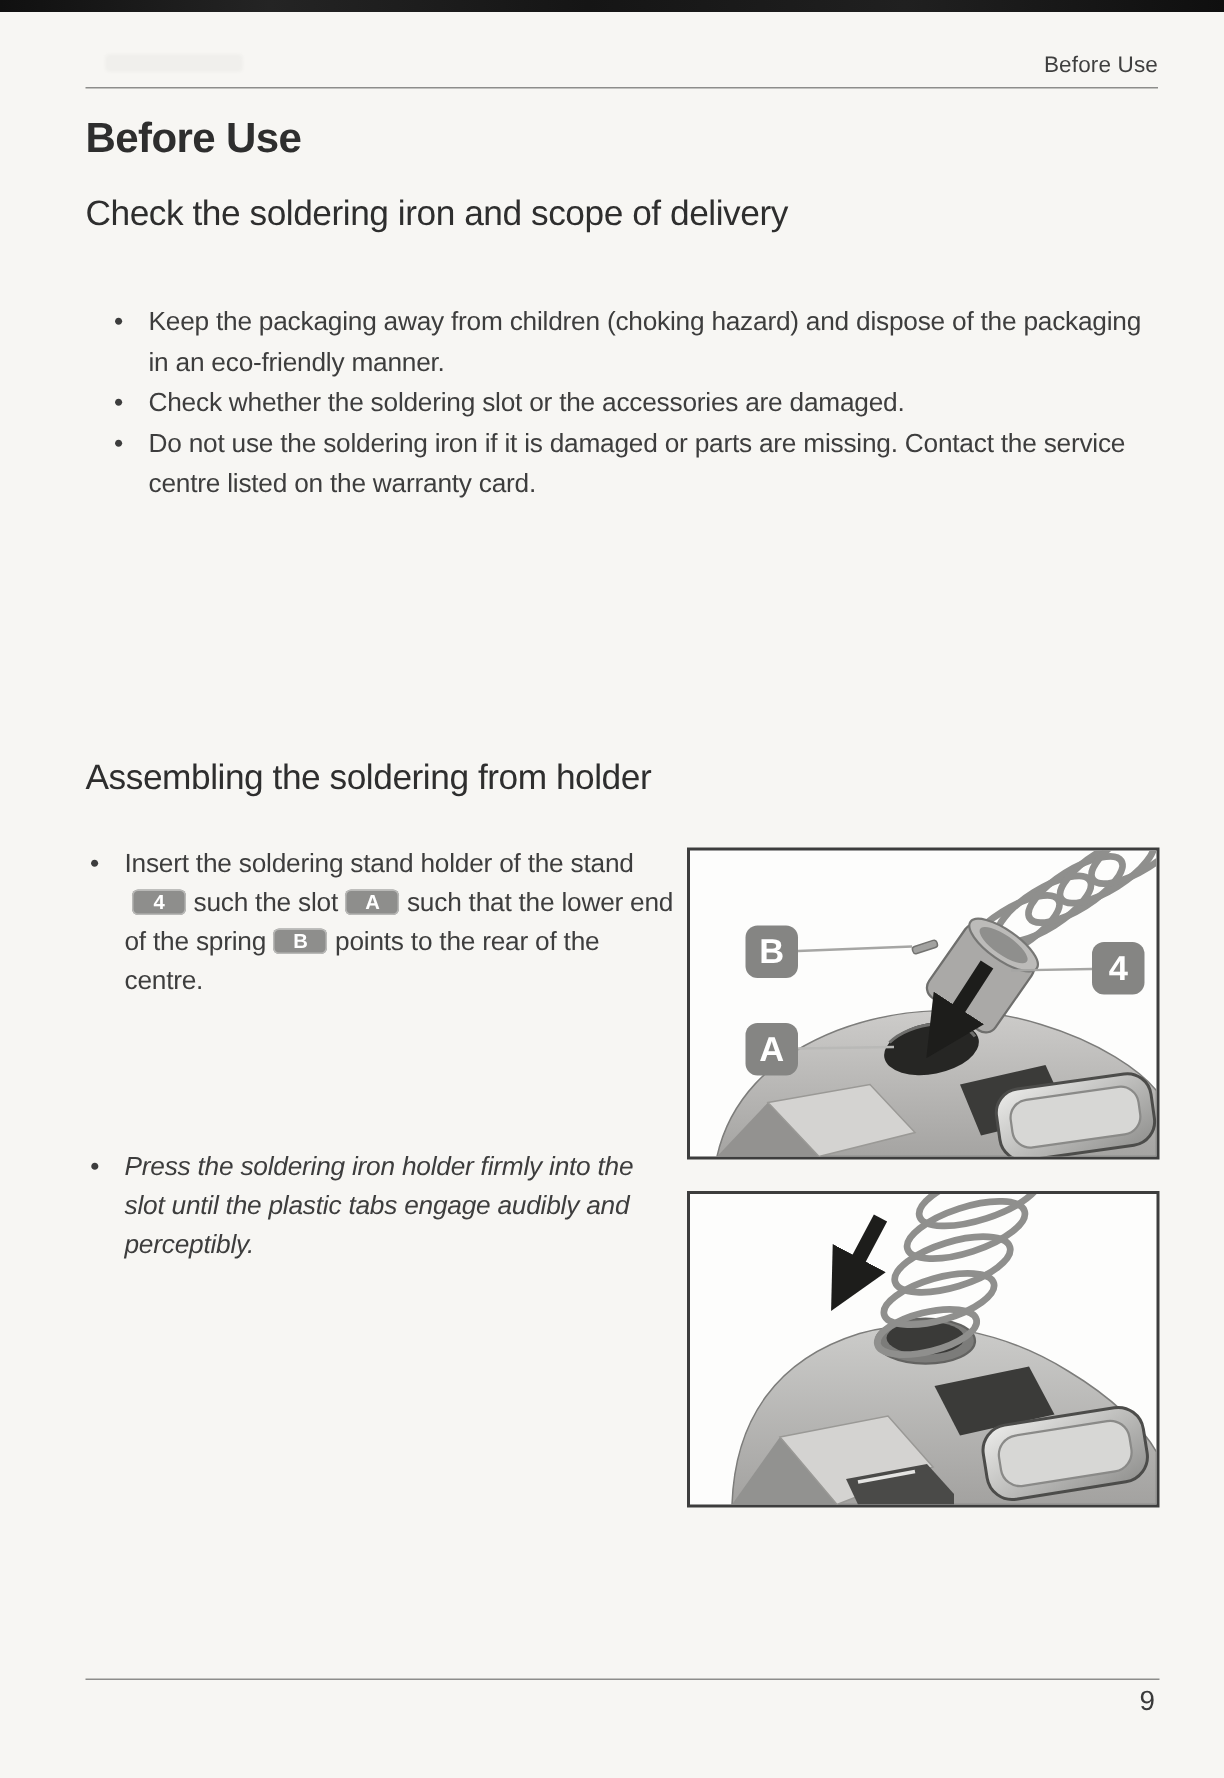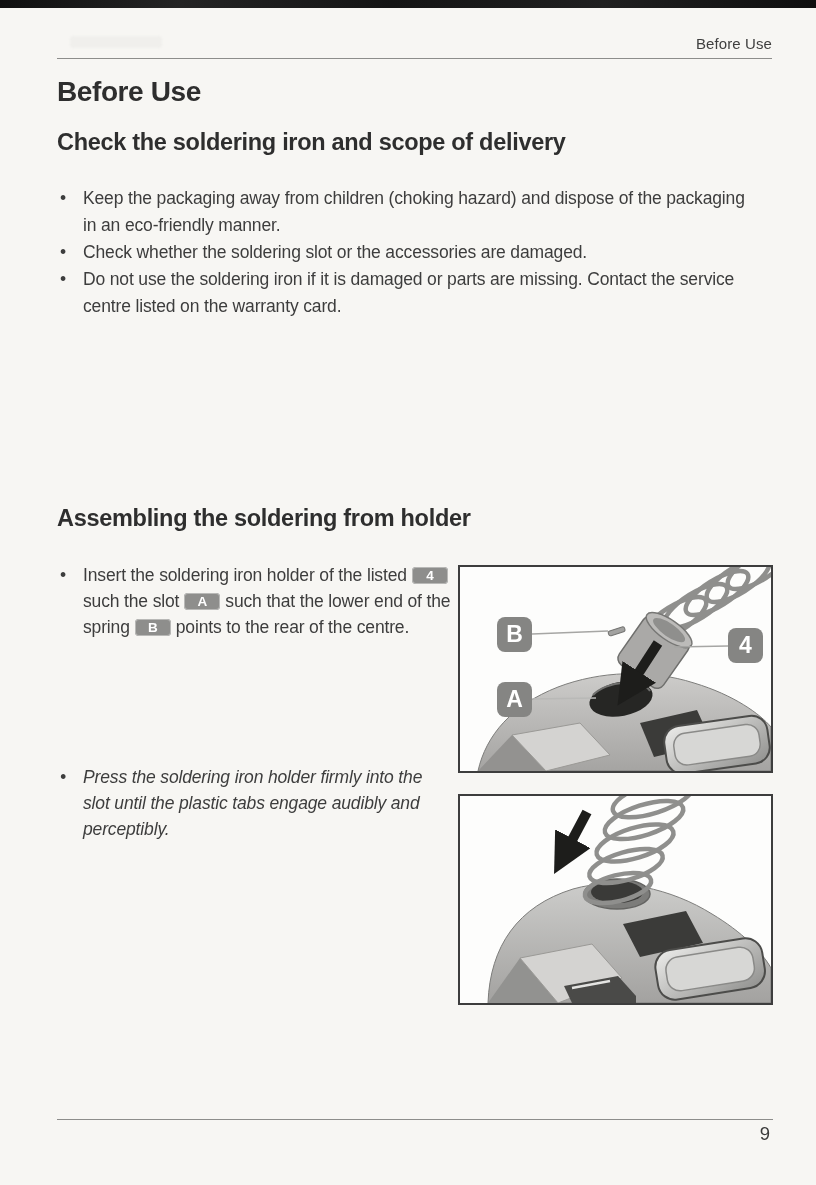--- a/index.html
+++ b/index.html
@@ -10,25 +10,25 @@
     color:#3d3d3d;
   }
   .topbar{position:absolute;left:0;top:0;width:816px;height:8px;
     background:linear-gradient(90deg,#101010 0%,#242424 22%,#151515 48%,#202020 74%,#0f0f0f 100%);}
   .ghost{position:absolute;left:70px;top:36px;width:92px;height:12px;border-radius:3px;
     background:#9a9a96;opacity:.07;filter:blur(1px);}
   .running-head{position:absolute;top:35px;right:44px;font-size:15px;color:#3f3f3f;letter-spacing:.1px;}
   .head-rule{position:absolute;left:57px;right:44px;top:58px;border-top:1.6px solid #8d8d8b;}
   .page-title{position:absolute;left:57px;top:76px;margin:0;font-size:28px;font-weight:700;
     color:#2e2e2e;letter-spacing:-.4px;}
-  .sec-head{position:absolute;left:57px;margin:0;font-size:23.5px;font-weight:700;
+  .sec-head{position:absolute;left:57px;margin:0;font-size:23.5px;font-weight:400;
     color:#2e2e2e;letter-spacing:-.3px;}
   #check-head{top:129px;}
   #assemble-head{top:505px;}
-  ul.bullets{position:absolute;left:57px;top:185px;width:692px;margin:0;padding:0;list-style:none;}
+  ul.bullets{position:absolute;left:57px;top:185px;width:692px;margin:16px;padding:0;list-style:none;}
   ul.bullets li{position:relative;padding-left:26px;font-size:17.5px;line-height:27px;letter-spacing:-.15px;}
   ul.bullets li::before{content:"\2022";position:absolute;left:3px;top:0;color:#3d3d3d;}
   .col-bullet{position:absolute;left:57px;width:396px;font-size:17.5px;line-height:26px;letter-spacing:-.15px;}
   .col-bullet .li{position:relative;padding-left:26px;}
   .col-bullet .li::before{content:"\2022";position:absolute;left:3px;top:0;color:#3d3d3d;}
   #insert-bullet{top:562px;}
   #press-bullet{top:764px;font-style:italic;}
   .inline-badge{display:inline-block;min-width:36px;height:17px;border-radius:4px;
     background:#8e8e8c;color:#fff;font-size:13.5px;font-weight:700;text-align:center;
     line-height:17.5px;vertical-align:1px;margin:0 5px;box-shadow:0 0 0 1px #b9b9b7 inset;}
@@ -55,21 +55,21 @@
 <ul class="bullets">
   <li>Keep the packaging away from children (choking hazard) and dispose of the packaging in an eco-friendly manner.</li>
   <li>Check whether the soldering slot or the accessories are damaged.</li>
   <li>Do not use the soldering iron if it is damaged or parts are missing. Contact the service centre listed on the warranty card.</li>
 </ul>
 
 <h2 class="sec-head" id="assemble-head">Assembling the soldering from holder</h2>
 
 <div class="col-bullet" id="insert-bullet">
   <div class="li">
-    <span>Insert the soldering iron holder of the listed</span><span class="inline-badge">4</span><span>such the slot</span><span class="inline-badge">A</span><span>such that the lower end of the spring</span><span class="inline-badge">B</span><span>points to the rear of the centre.</span>
+    <span>Insert the soldering stand holder of the stand</span><span class="inline-badge">4</span><span>such the slot</span><span class="inline-badge">A</span><span>such that the lower end of the spring</span><span class="inline-badge">B</span><span>points to the rear of the centre.</span>
   </div>
 </div>
 
 <div class="figure" id="figure1">
   <svg width="311" height="204" viewBox="0 0 311 204" xmlns="http://www.w3.org/2000/svg">
     <defs>
       <marker id="arrow1" markerWidth="4" markerHeight="4" refX="0.6" refY="2" orient="auto">
         <path d="M0,0 L4,2 L0,4 Z" fill="#1d1d1b"></path>
       </marker>
       <linearGradient id="standG1" x1="0" y1="0" x2="0" y2="1">

